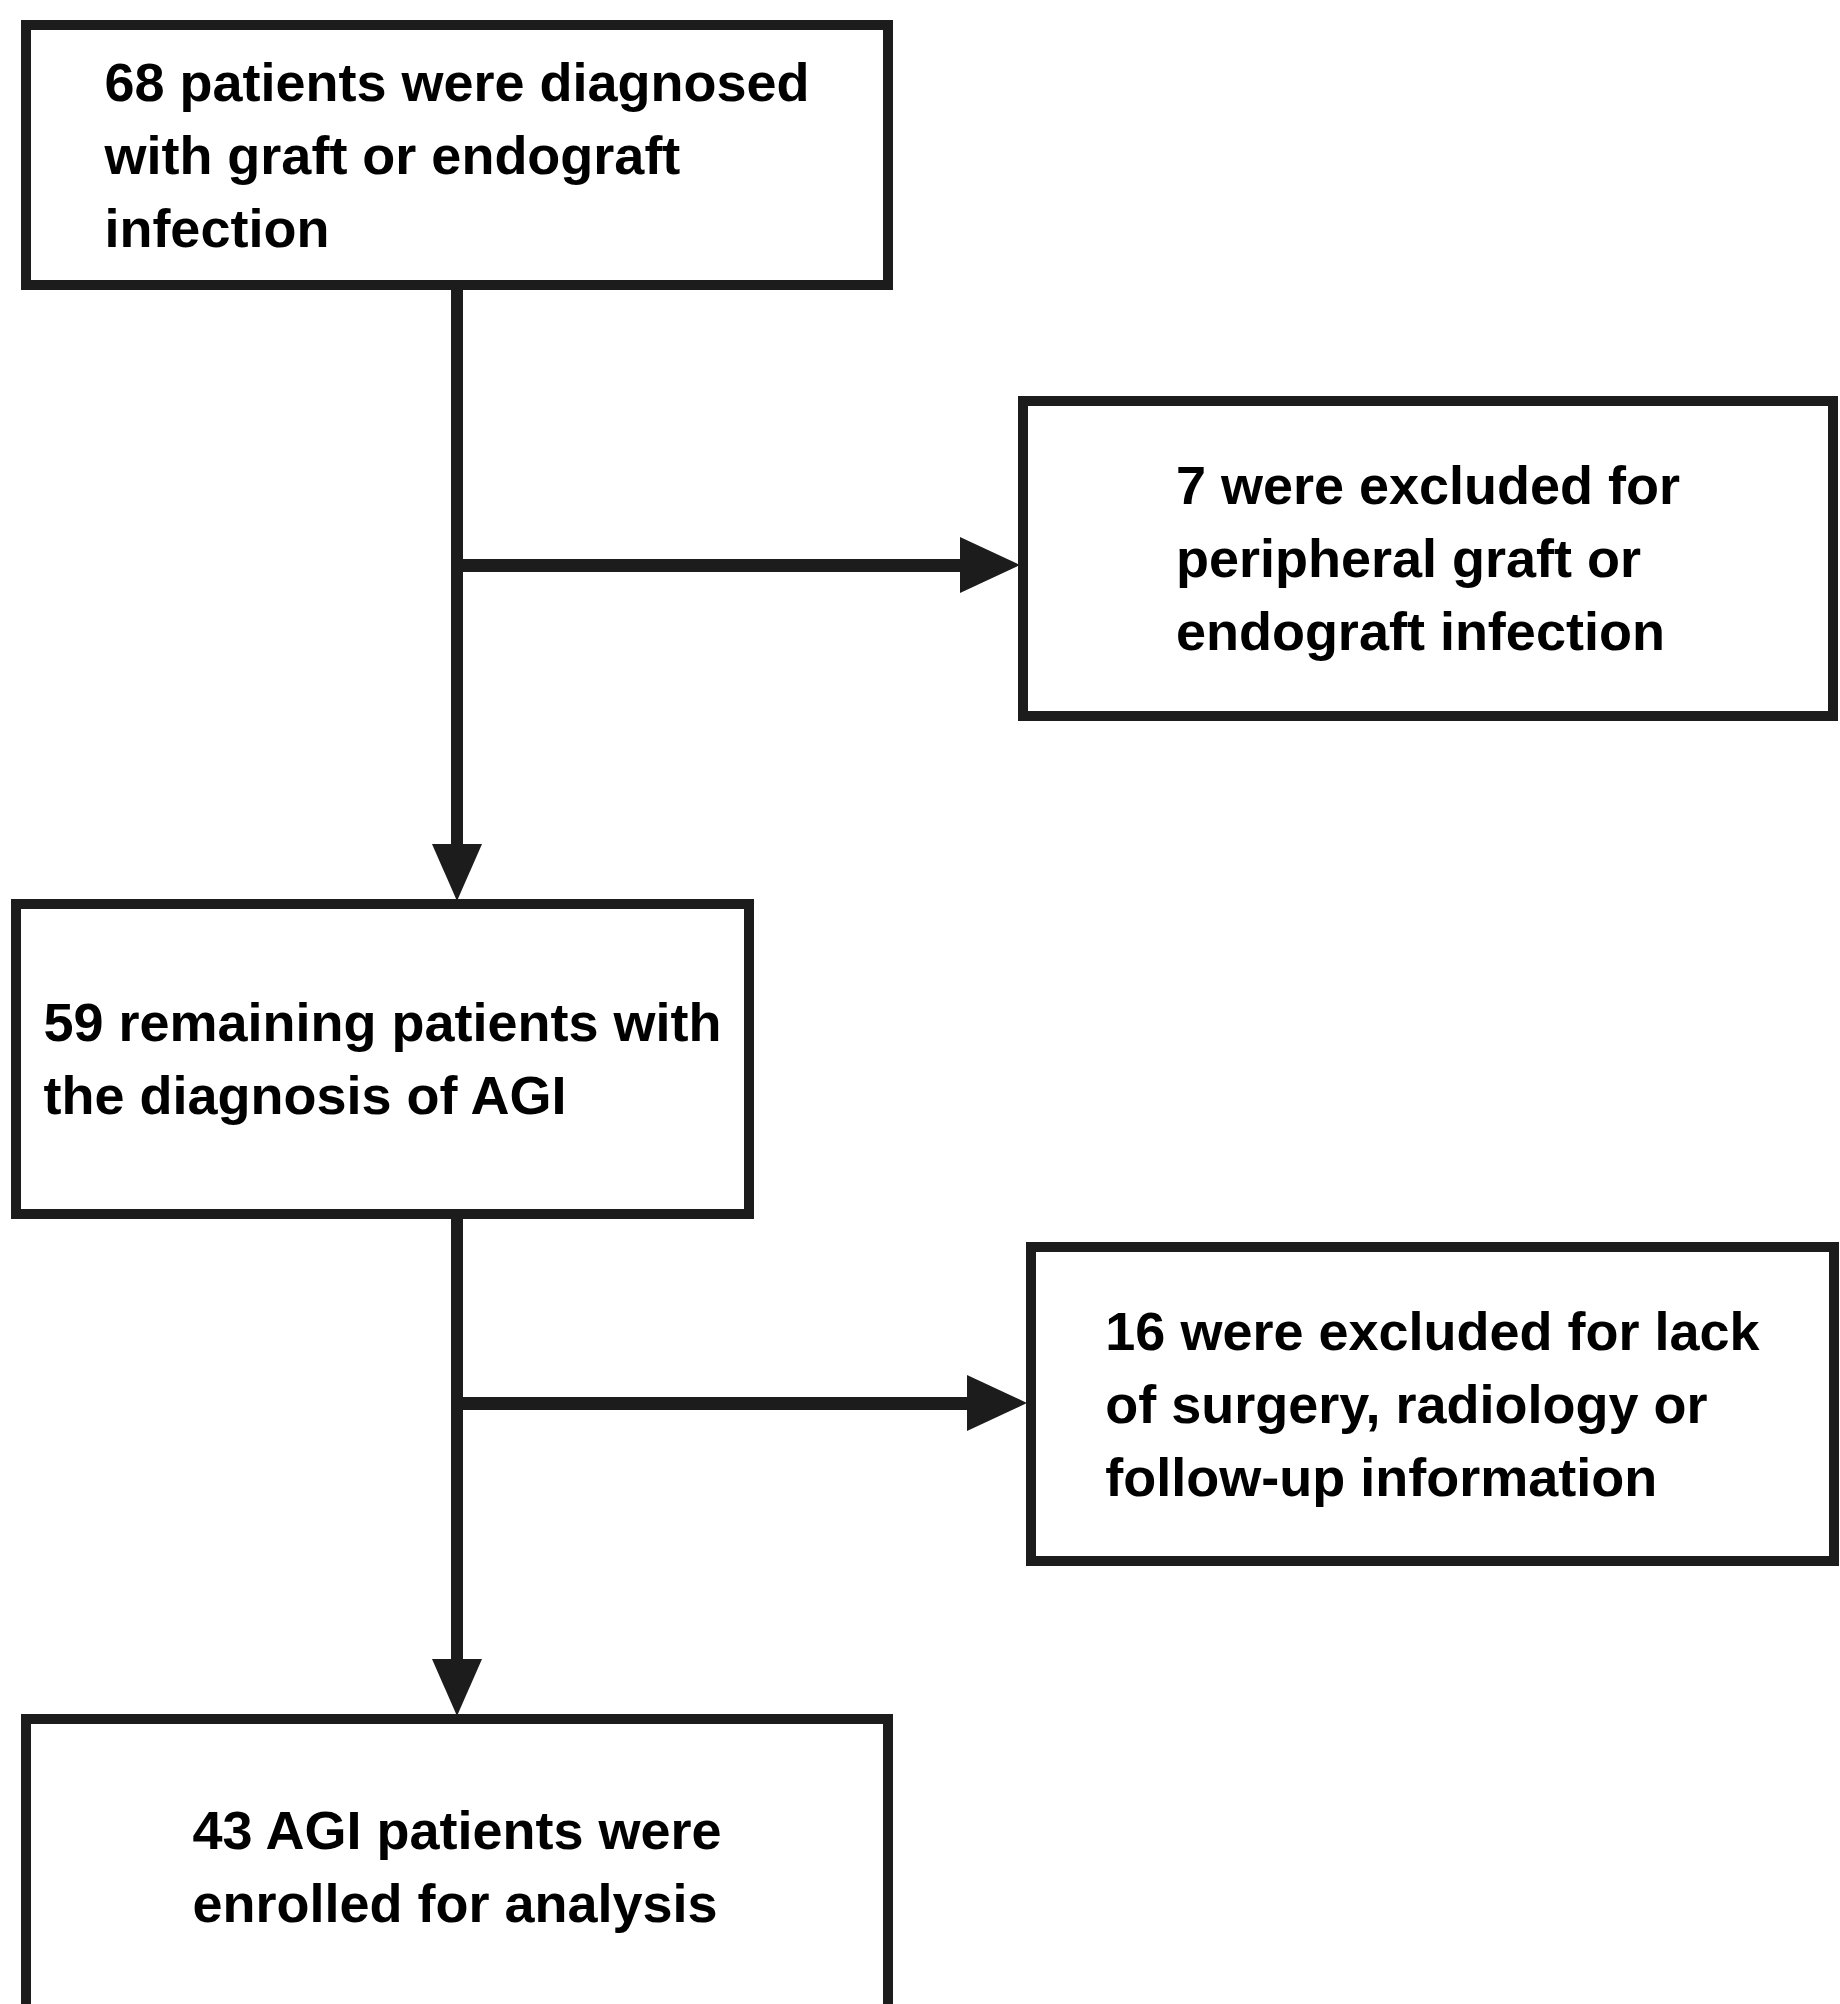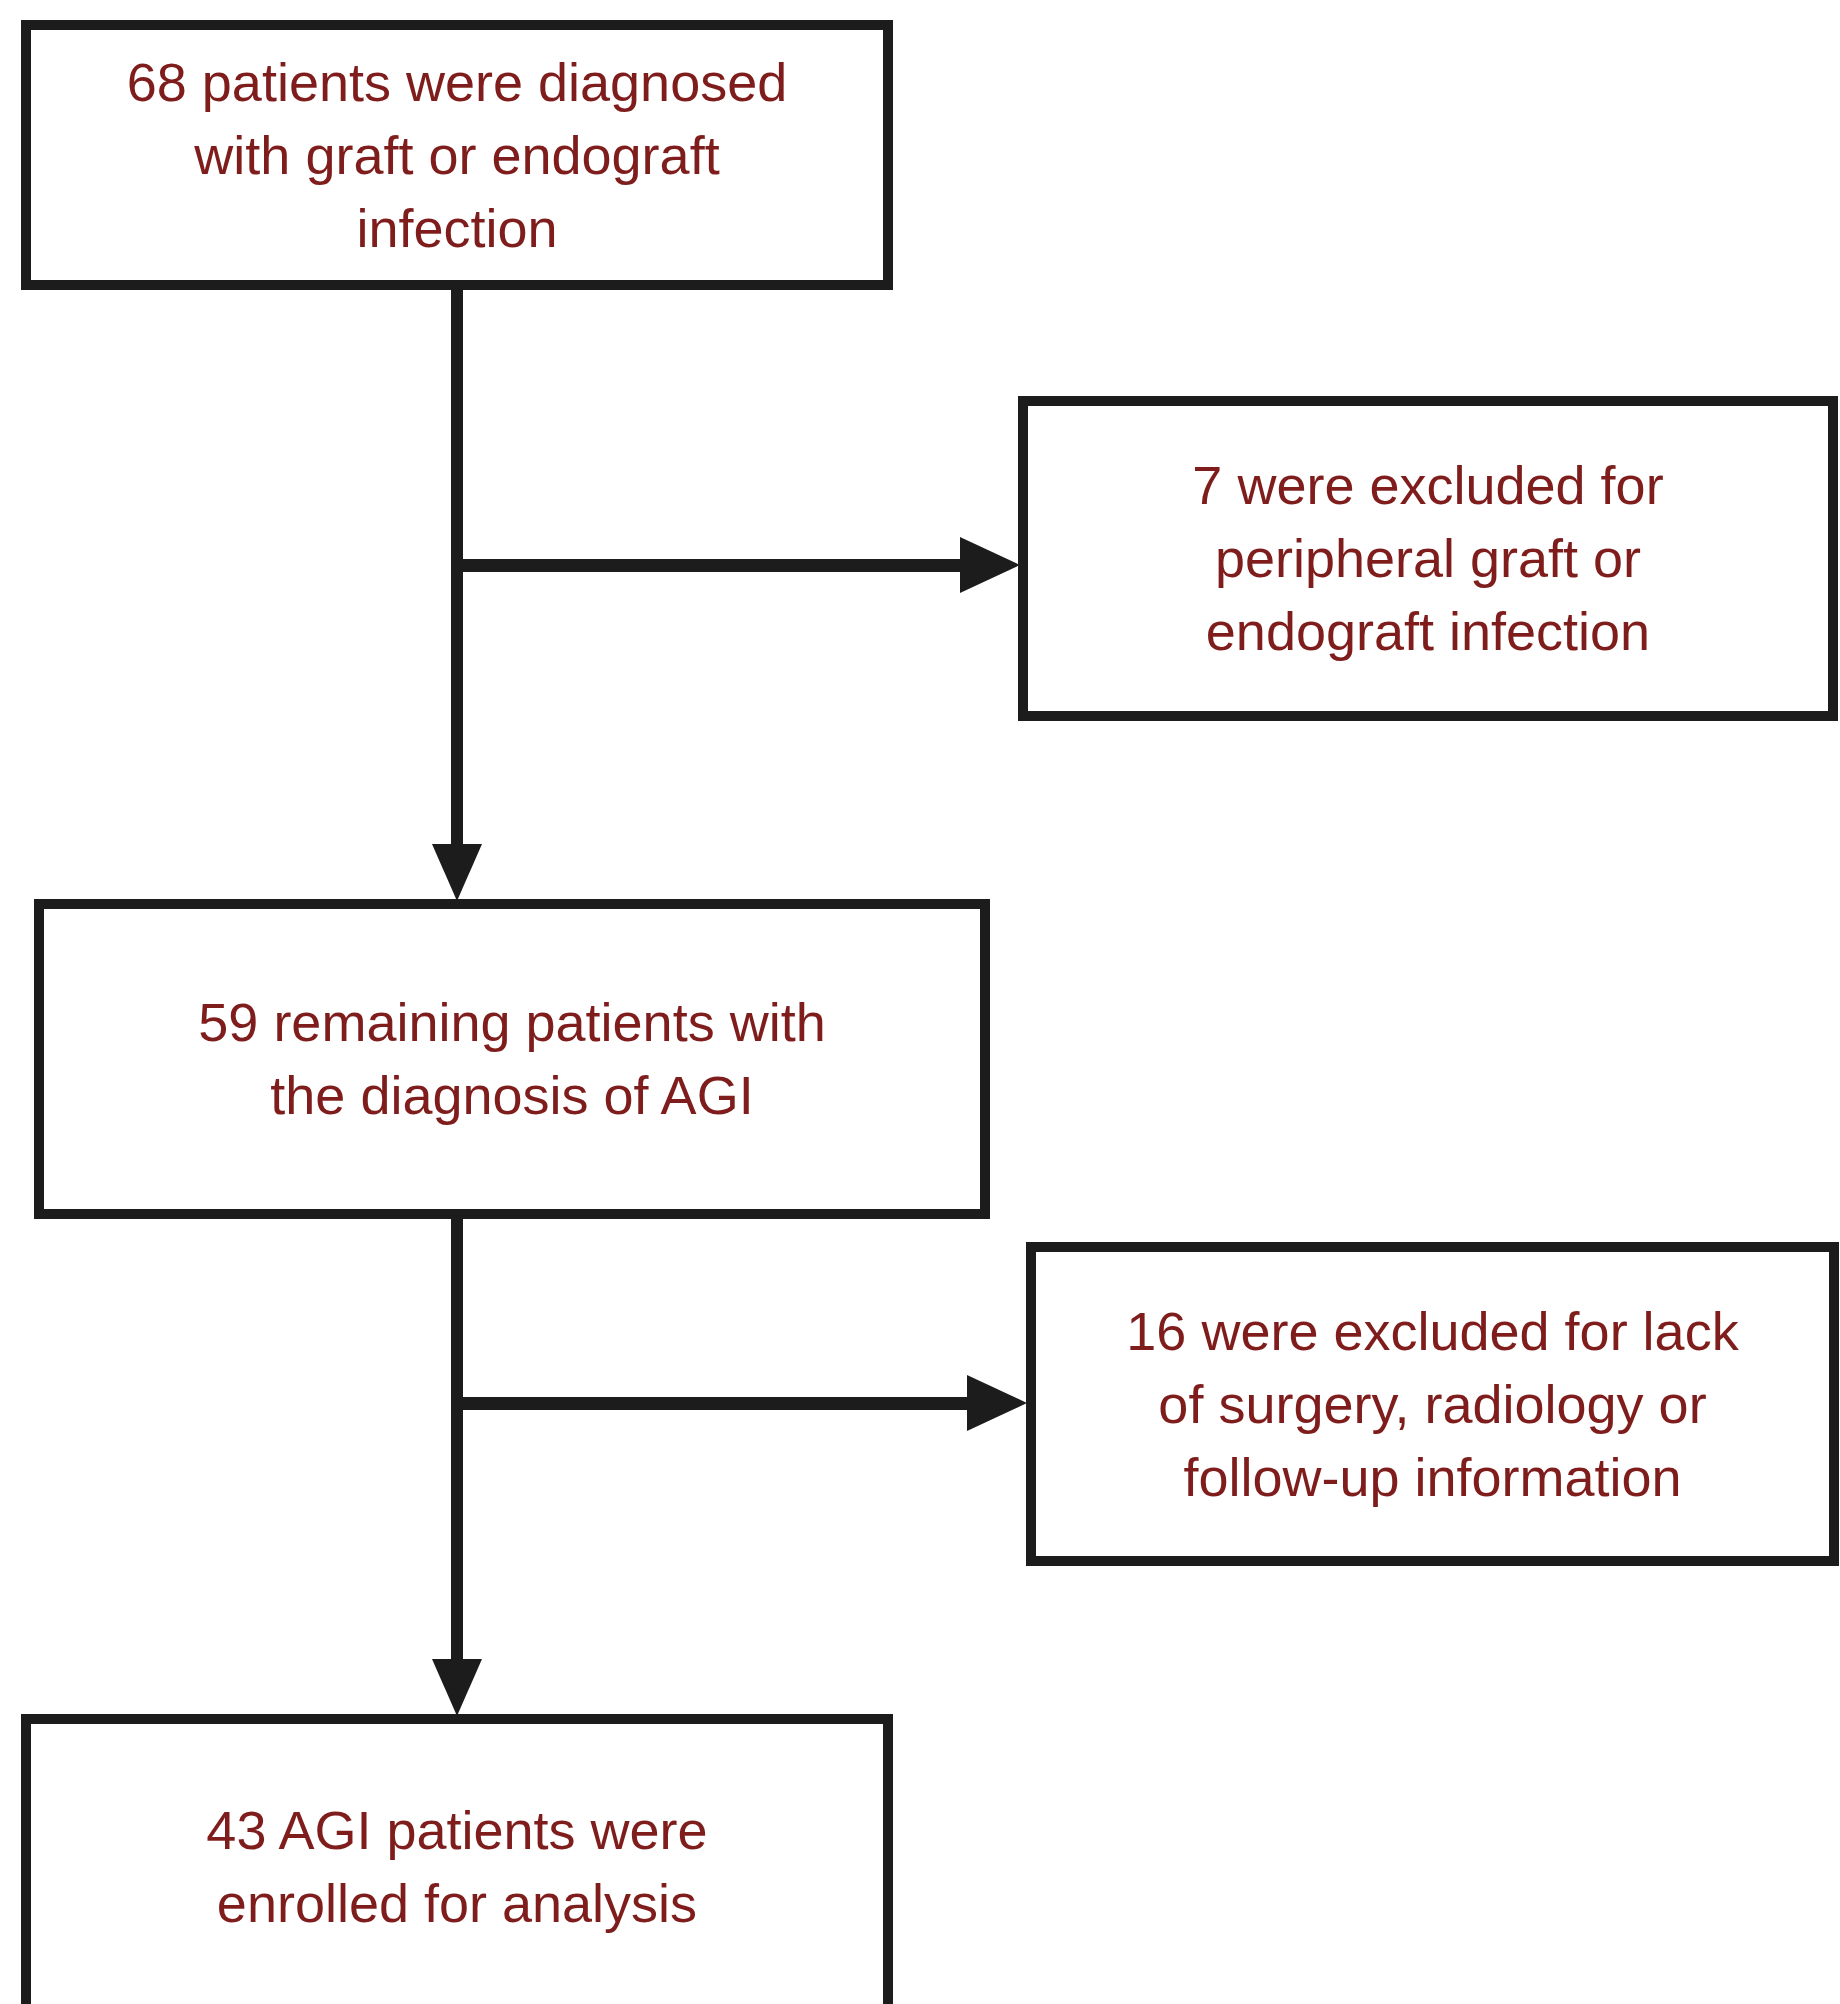--- a/index.html
+++ b/index.html
@@ -19,29 +19,30 @@
     position: absolute;
     box-sizing: border-box;
     border: 10.6px solid #1c1c1c;
     background: #ffffff;
     display: flex;
     align-items: center;
     justify-content: center;
   }
   .node-text {
     white-space: pre-line;
-    text-align: center;
-    color: #7f1d1d;
+    text-align: left;
+    color: #000000;
     font-size: 54px;
     line-height: 73px;
     letter-spacing: 0px;
+    font-weight: bold;
   }
   #node-diagnosed          { left: 21px;   top: 20px;   width: 872px; height: 270px; }
   #node-excluded-peripheral{ left: 1018px; top: 396px;  width: 820px; height: 325px; }
-  #node-remaining          { left: 34px;   top: 899px; width: 956px; height: 320px; }
+  #node-remaining          { left: 11px;   top: 899px; width: 743px; height: 320px; }
   #node-excluded-lack      { left: 1026px; top: 1242px; width: 813px; height: 324px; }
   #node-enrolled           { left: 21px;   top: 1714px; width: 872px; height: 306px; }
 
   .line {
     position: absolute;
     background: #1c1c1c;
   }
   #vline-1 { left: 451px; top: 287px;  width: 12px; height: 558px; }
   #hline-1 { left: 457px; top: 559px;  width: 505px; height: 12.8px; }
   #vline-2 { left: 451px; top: 1216px; width: 12px; height: 444px; }

